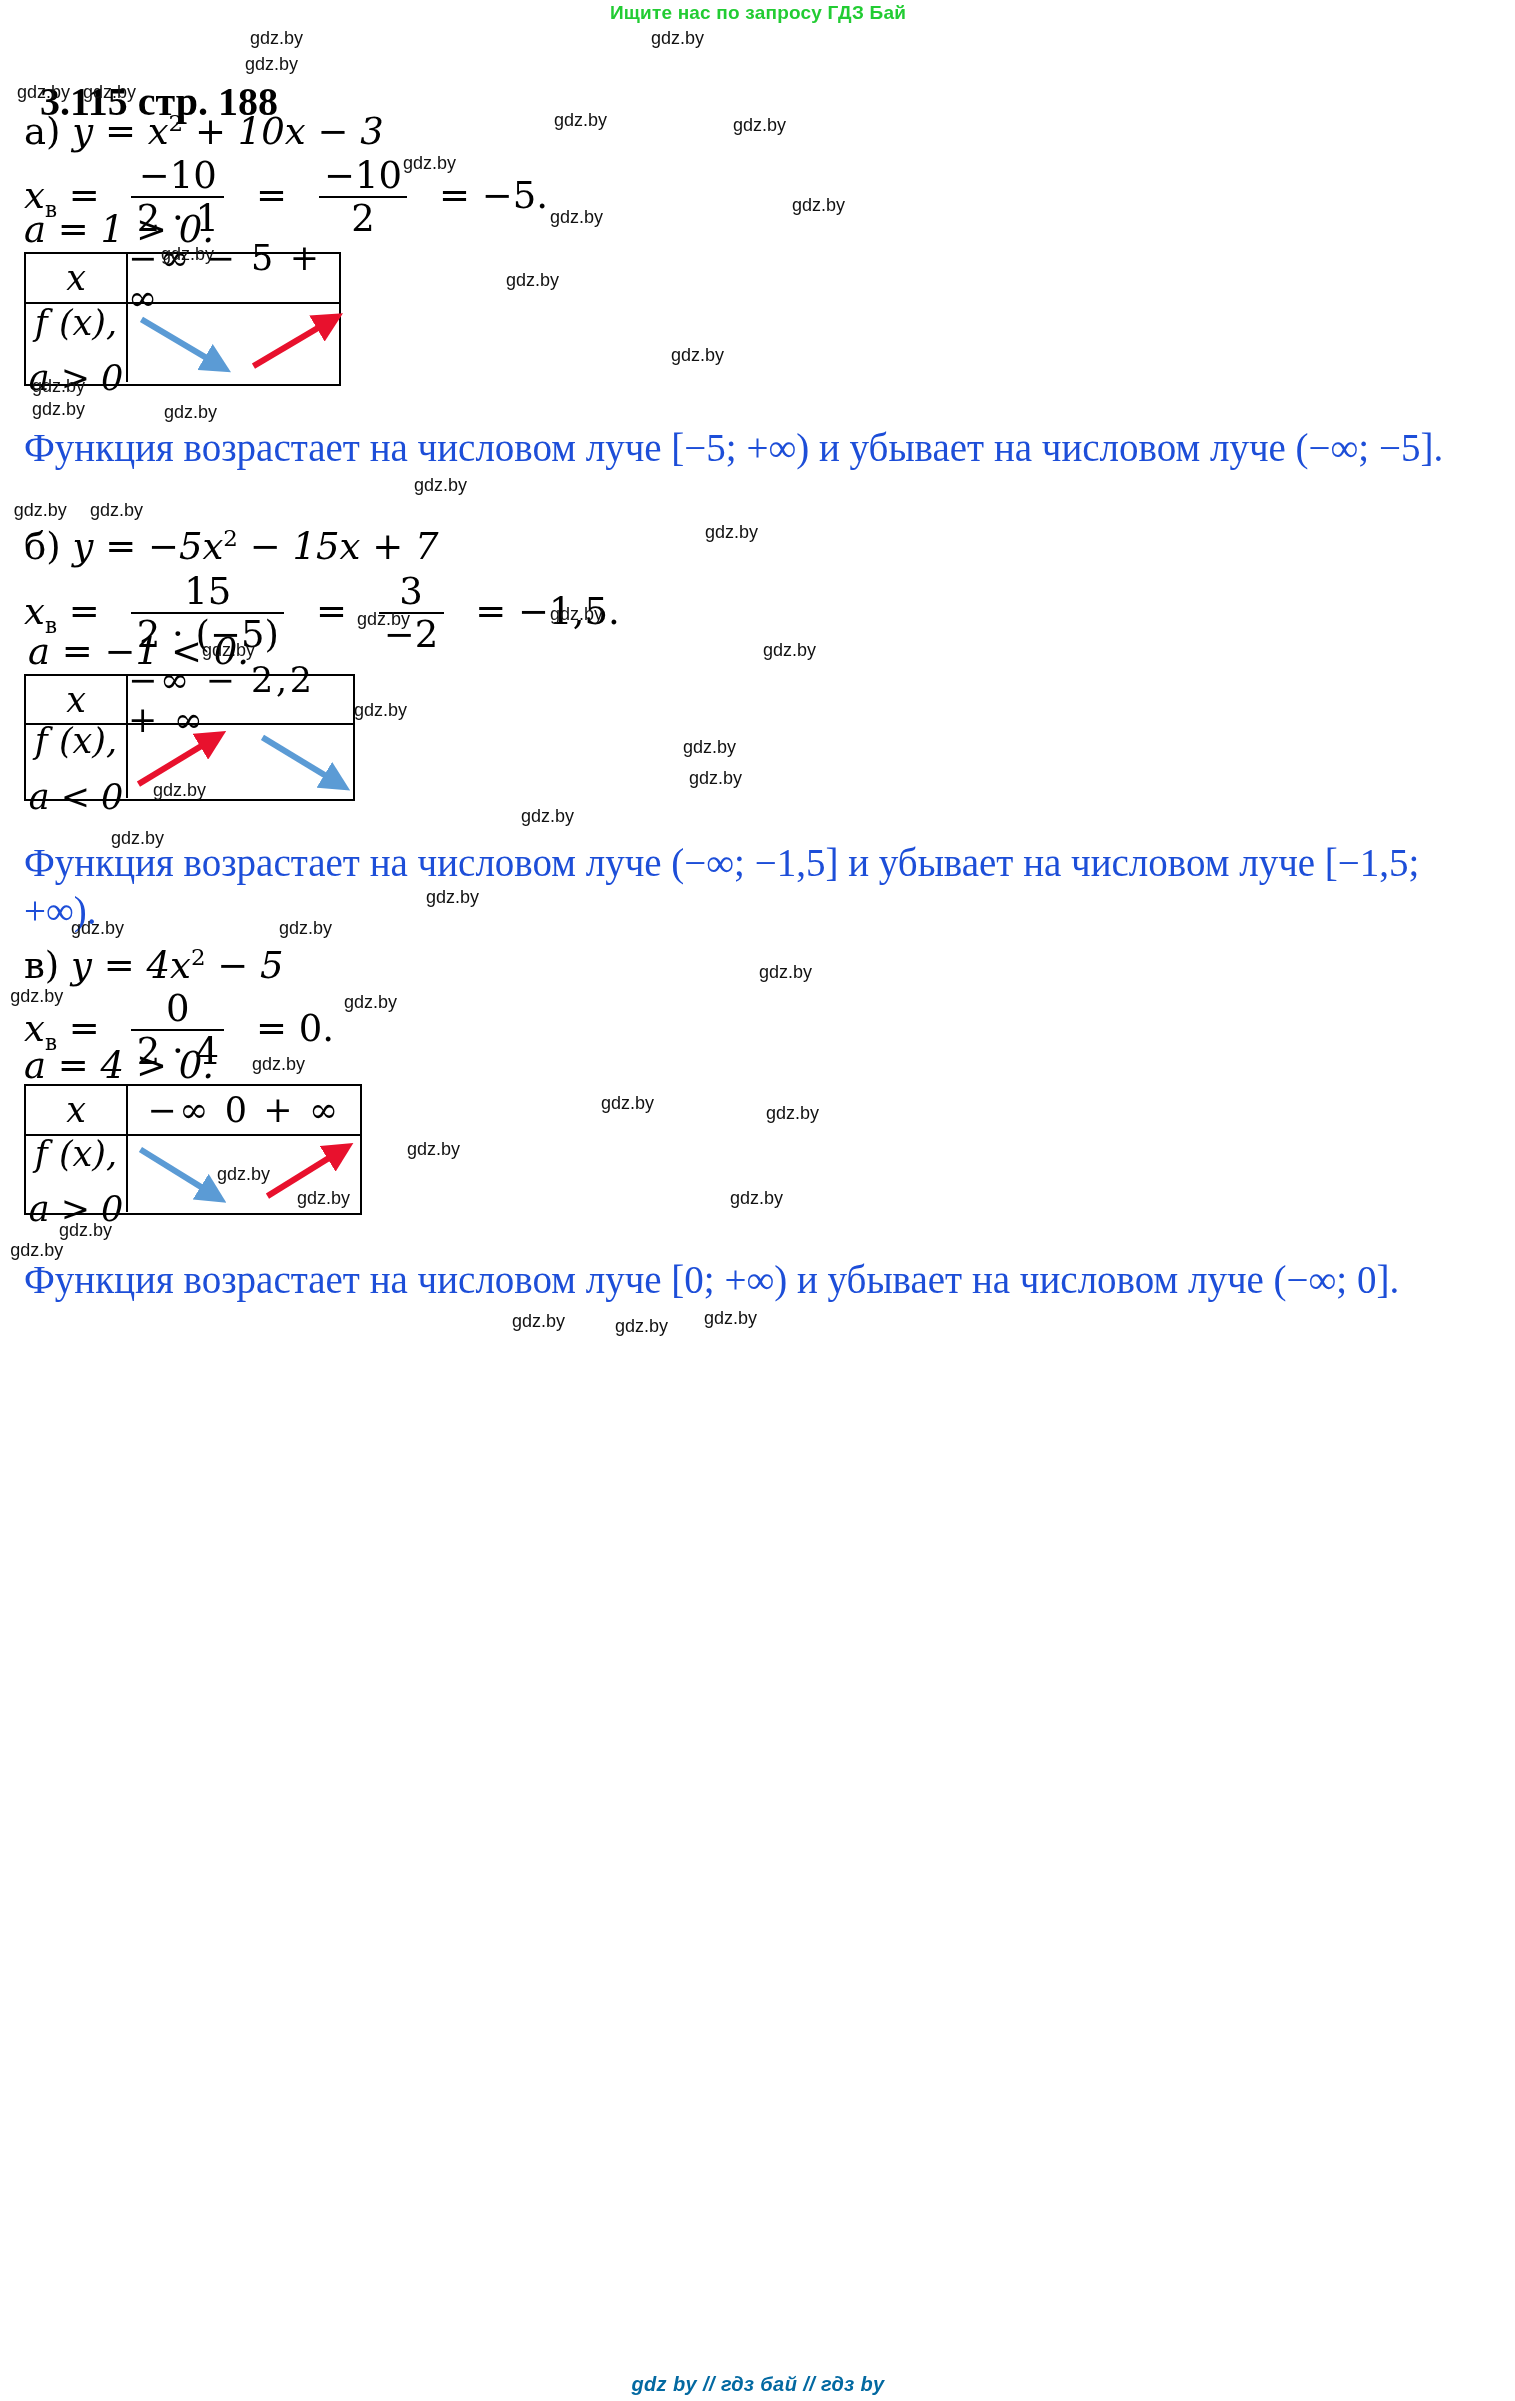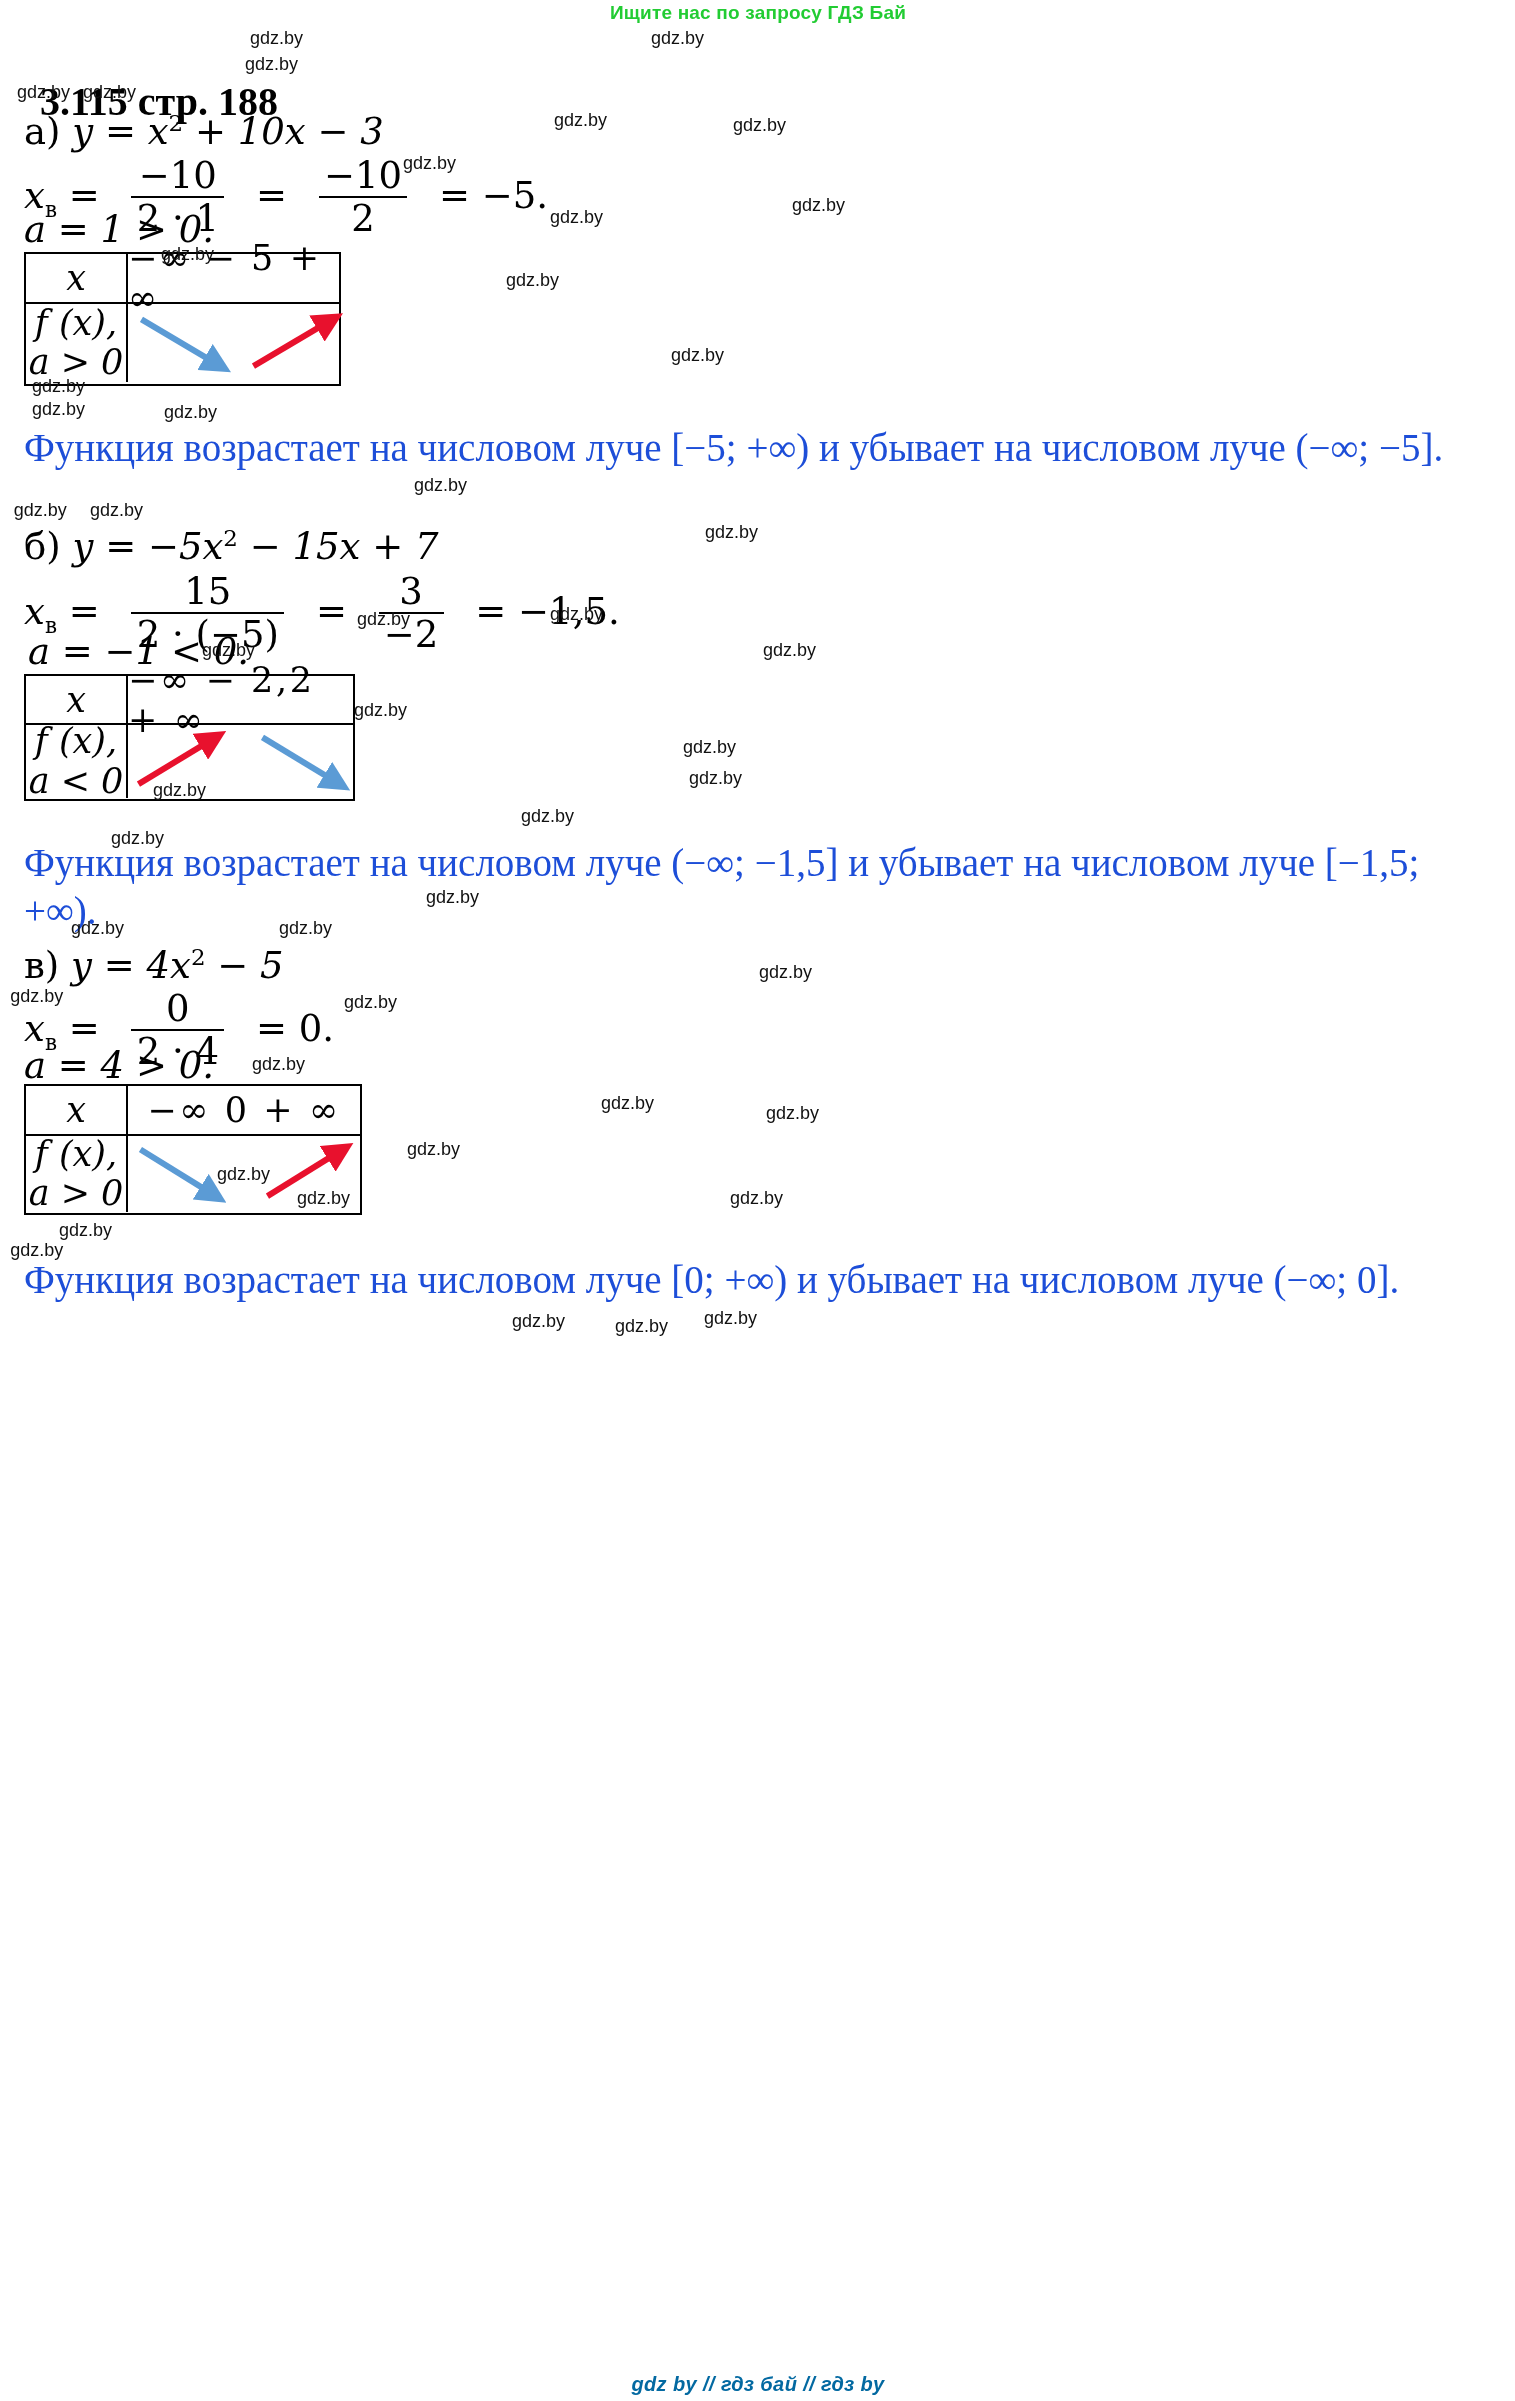--- a/index.html
+++ b/index.html
@@ -116,21 +116,21 @@
     font-family: "DejaVu Serif", serif;
     font-size: 35px;
     color: #000;
     flex: 1;
     letter-spacing: 2.6px;
   }
   .signtable .cell-arrows {
     position: relative;
     flex: 1;
   }
-  .cell-label .lbl-line { line-height: 1.12; }
+  .cell-label .lbl-line { line-height: 1.12; margin-top: 16px; }
 
   
   .conclusion {
     position: absolute;
     left: 24px;
     width: 1456px;
     font-family: "Liberation Serif", serif;
     font-size: 39px;
     line-height: 1.22;
     color: #1d4ed8;

